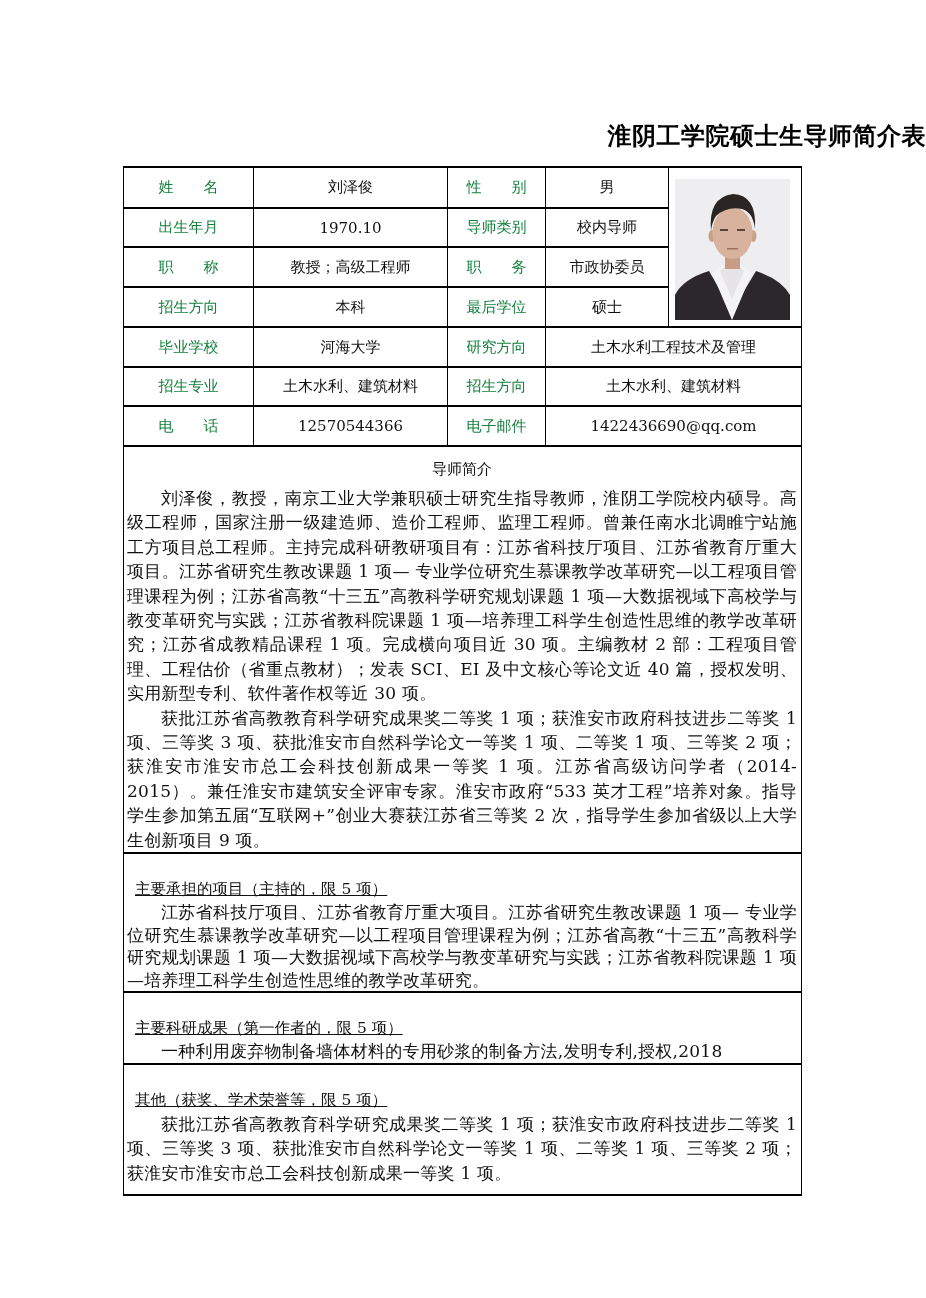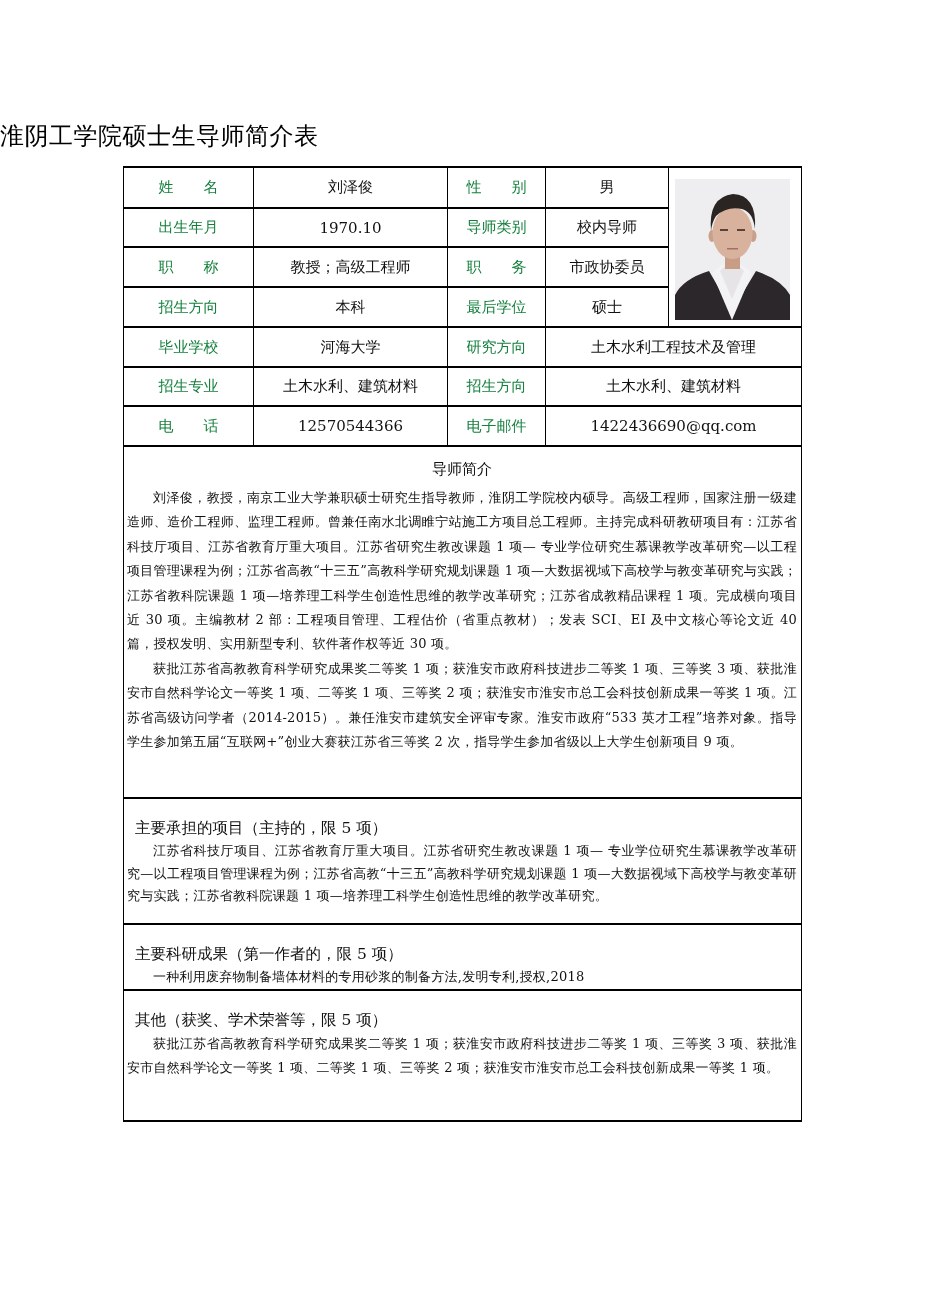--- a/index.html
+++ b/index.html
@@ -1,23 +1,23 @@
 <!DOCTYPE html>
 <html><head>
 <meta charset="utf-8">
 <style>
   html, body { margin: 0; padding: 0; }
   body {
     width: 926px; height: 1298px; background: #ffffff; position: relative; overflow: hidden;
     font-family: "DejaVu Serif", "Liberation Serif", serif; color: #111;
   }
   .doc-title {
-    position: absolute; left: 0; top: 120px; width: 926px; text-align: left;
+    position: absolute; left: 0; top: 120px; width: 926px; text-align: right;
     font-family: "DejaVu Sans", "Liberation Sans", sans-serif;
-    font-size: 24px; font-weight: normal; letter-spacing: 0.5px; color: #000;
+    font-size: 24px; font-weight: bold; letter-spacing: 0.5px; color: #000;
   }
   table.form {
     position: absolute; left: 123px; top: 166px; width: 678px;
     border-collapse: collapse; table-layout: fixed;
     font-size: 15px;
   }
   table.form td {
     border-left: 1.5px solid #000; border-right: 1.5px solid #000;
     border-top: 2px solid #000; border-bottom: 2px solid #000;
     text-align: center; vertical-align: middle; padding: 0; white-space: nowrap;
@@ -38,24 +38,24 @@
   }
   td.intro { height: 350px; }
   td.projects { height: 124px; }
   td.results { height: 61px; }
   td.other { height: 129px; }
   .sec-heading-center {
     text-align: center; font-size: 15px; line-height: 24px; margin-top: 12px; margin-bottom: 3px;
     font-family: Liberation Mono, monospace;
   }
   .sec-heading {
-    font-size: 15.5px; line-height: 24px; margin-top: 17px; padding-left: 8px;
+    font-size: 15.5px; line-height: 24px; margin-top: 23px; padding-left: 8px; text-decoration: underline;
   }
   .para {
-    margin: 0; font-size: 13px; letter-spacing: 0.25px; line-height: 24.4px;
+    margin: 0; font-size: 17px; letter-spacing: 0.25px; line-height: 24.4px;
     text-indent: 2em; text-align: justify;
   }
   .para.tight { line-height: 22.6px; }
 </style>
 </head>
 <body>
 
 <div class="doc-title">淮阴工学院硕士生导师简介表</div>
 
 <table class="form">

